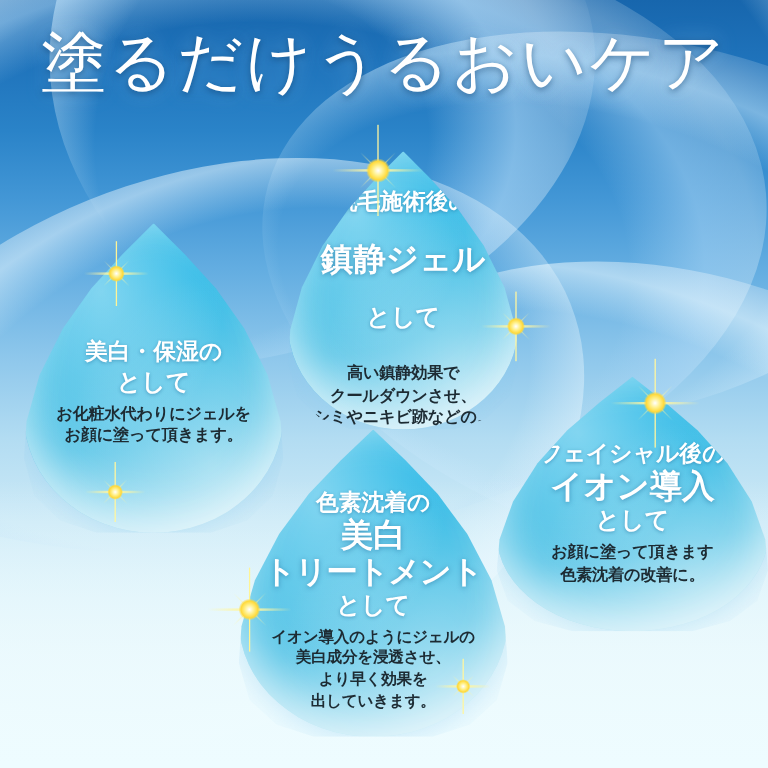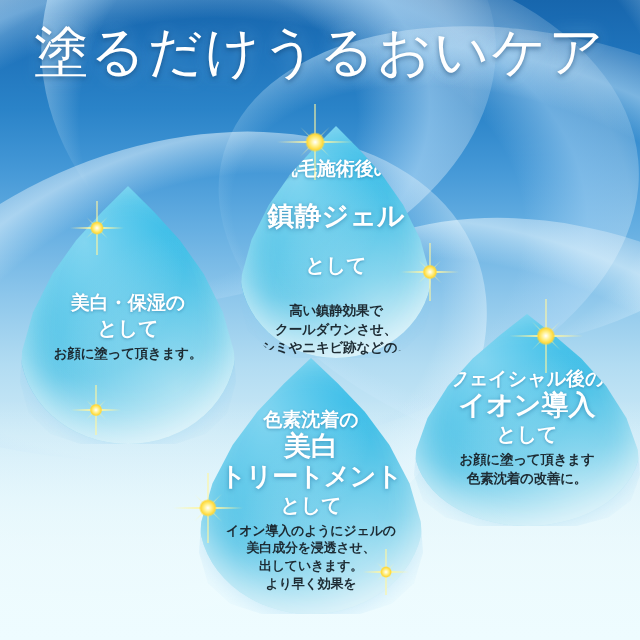--- a/index.html
+++ b/index.html
@@ -193,20 +193,21 @@
   <div class="ribbon rib6"></div>
   <div class="glow-bottom"></div>
 
   <div id="headline">塗るだけうるおいケア</div>
 
   <div class="drop" id="drop-home">
     <div class="inner">
       <div class="lead">美白・保湿の</div>
       <div class="toshite">として</div>
       <div class="body">
+        <div>お化粧水代わりにジェルを</div>
         <div>お顔に塗って頂きます。</div>
       </div>
     </div>
   </div>
 
   <div class="drop" id="drop-calming">
     <div class="inner">
       <div class="lead">脱毛施術後の</div>
       <div class="hero">鎮静ジェル</div>
       <div class="toshite">として</div>
@@ -220,22 +221,22 @@
 
   <div class="drop" id="drop-whitening">
     <div class="inner">
       <div class="lead">色素沈着の</div>
       <div class="hero">美白</div>
       <div class="hero wide">トリートメント</div>
       <div class="toshite">として</div>
       <div class="body tight">
         <div>イオン導入のようにジェルの</div>
         <div>美白成分を浸透させ、</div>
+        <div>より早く効果を</div>
         <div>出していきます。</div>
-        <div>より早く効果を</div>
       </div>
     </div>
   </div>
 
   <div class="drop" id="drop-ion">
     <div class="inner">
       <div class="lead">フェイシャル後の</div>
       <div class="hero">イオン導入</div>
       <div class="toshite">として</div>
       <div class="body">

